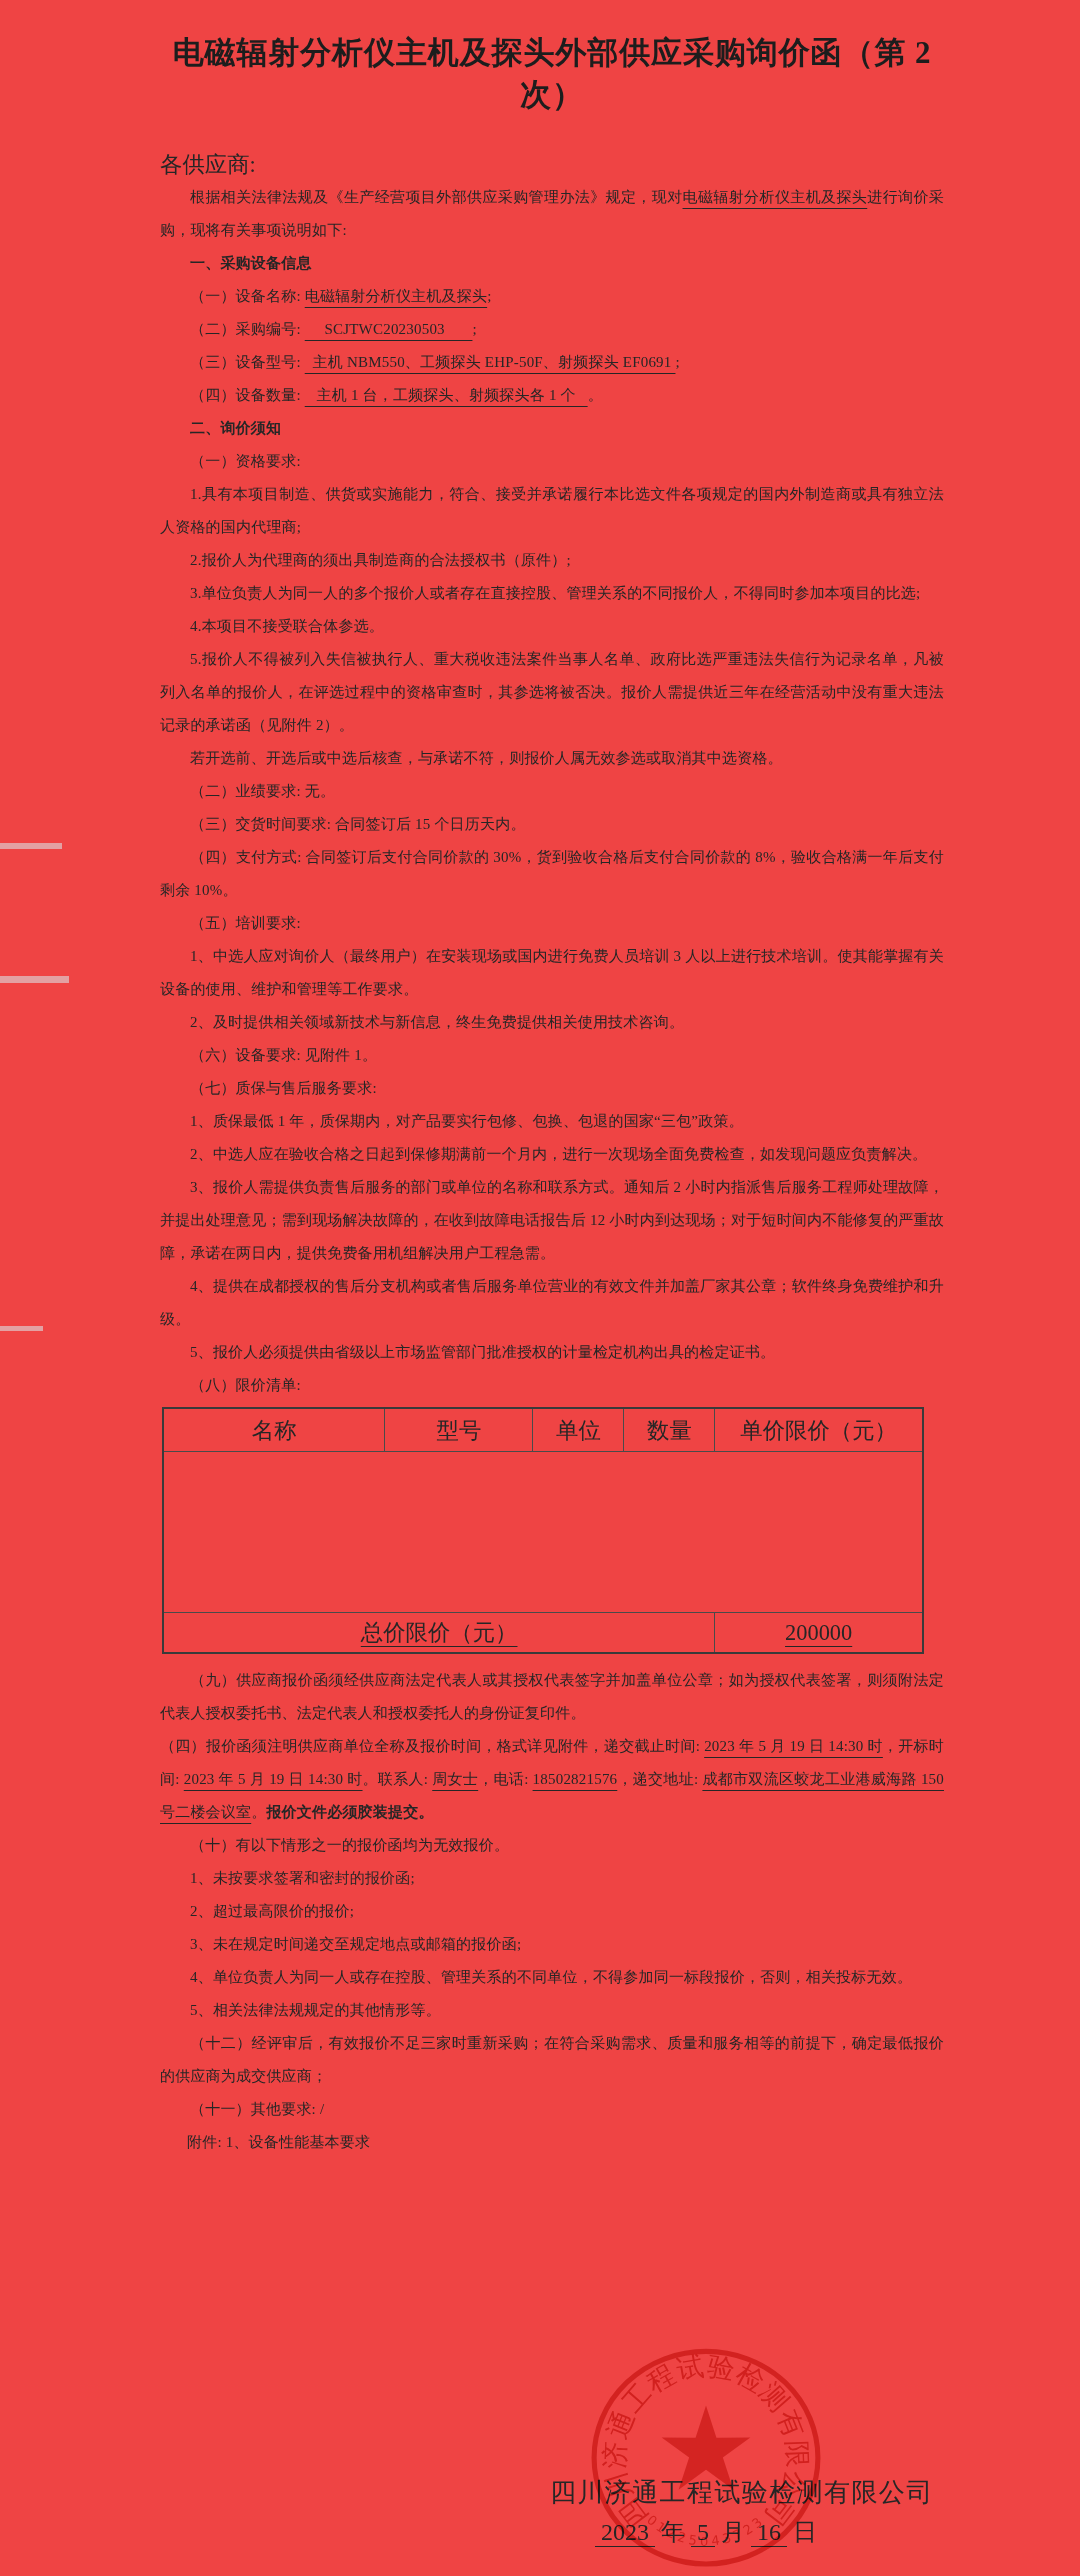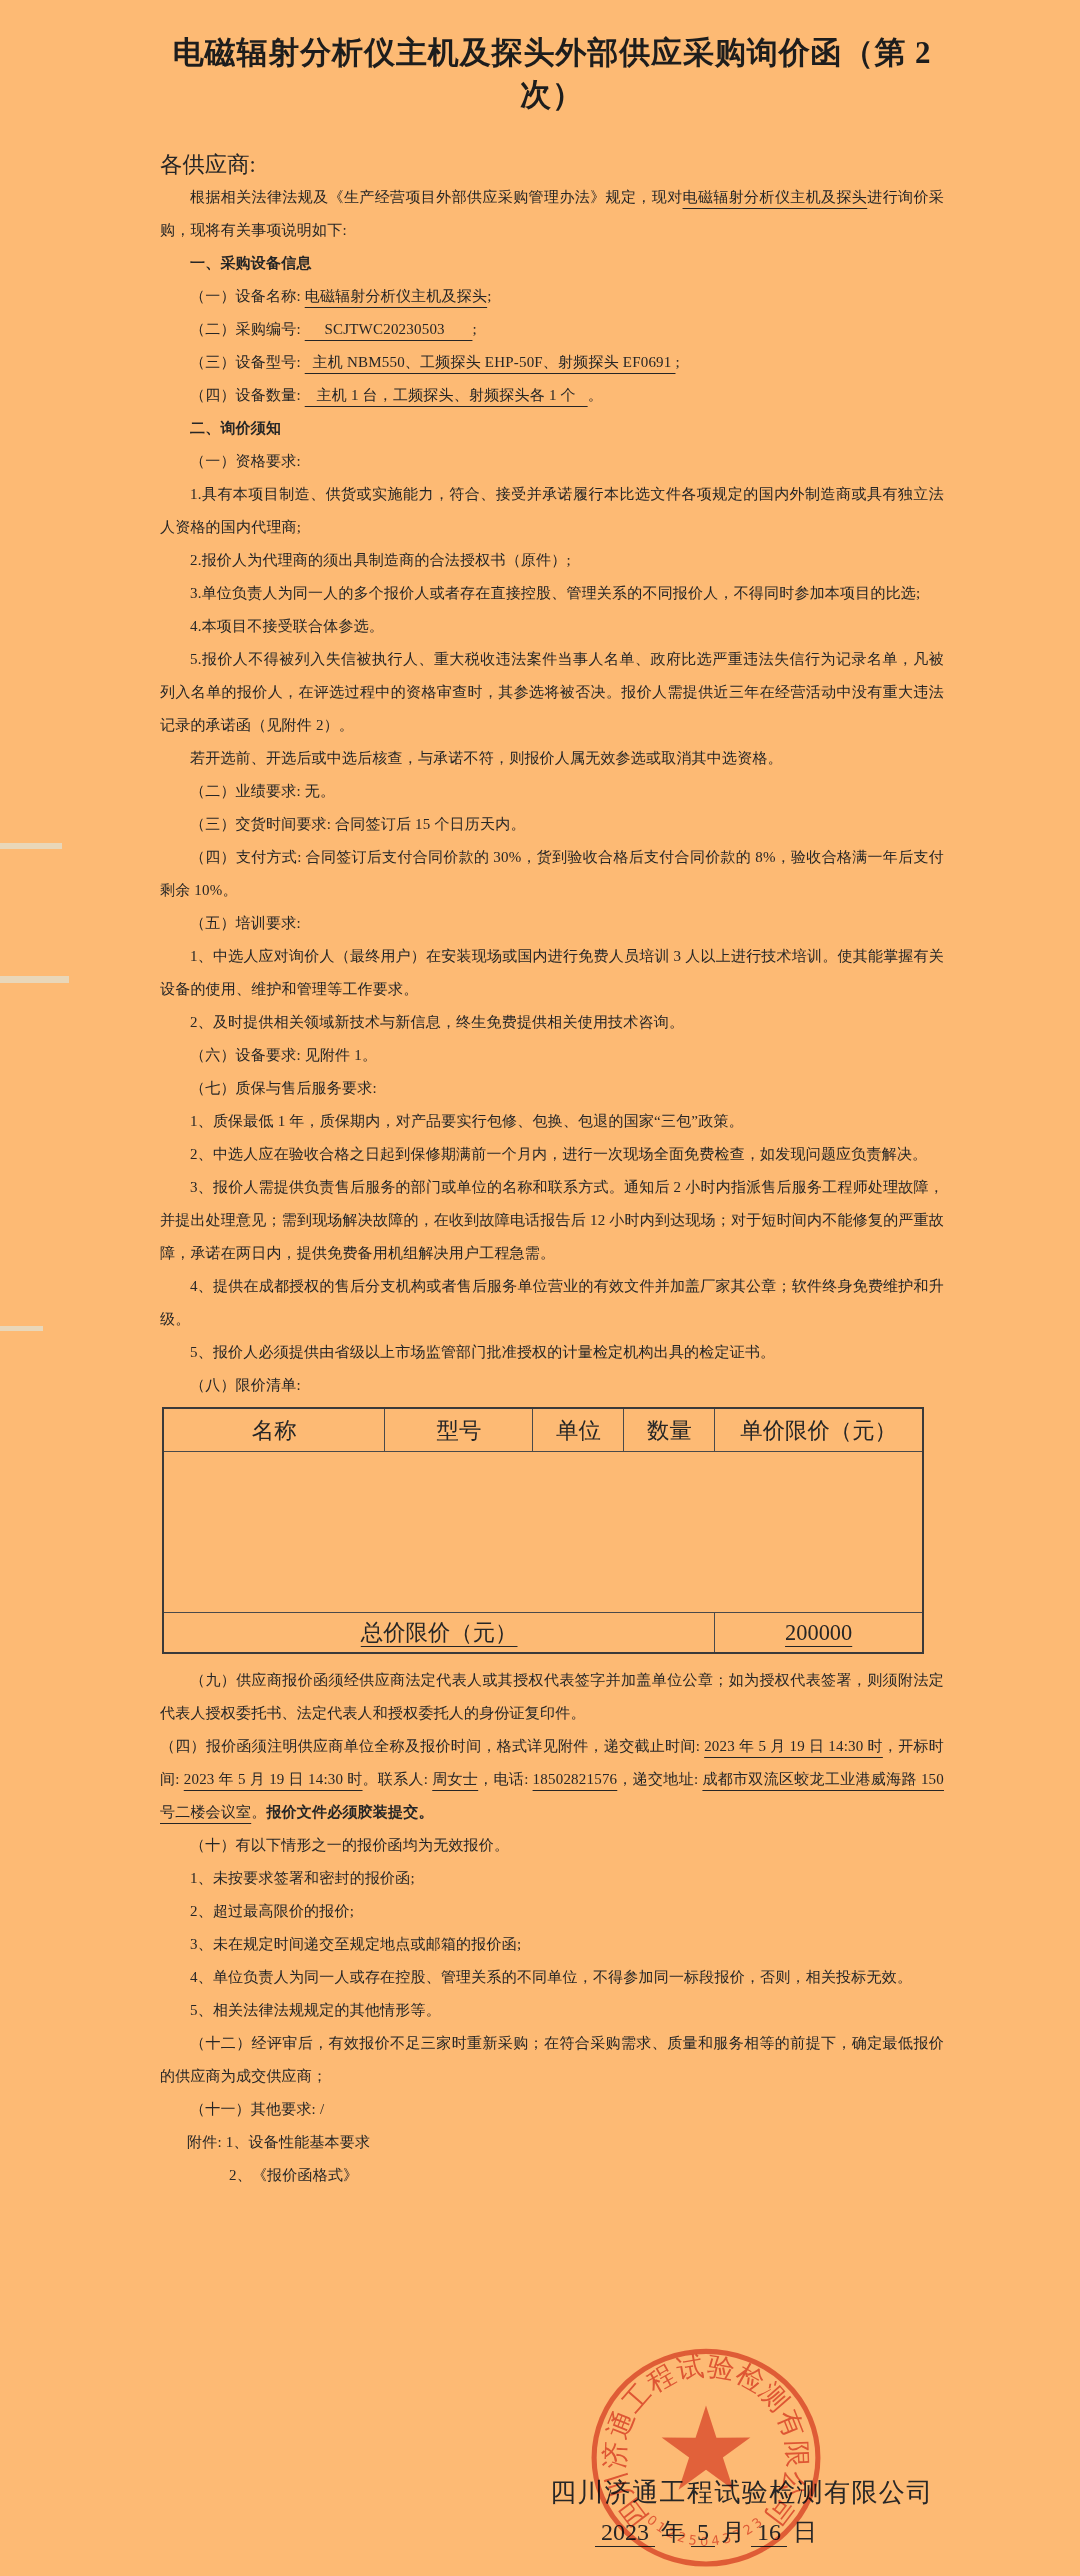--- a/index.html
+++ b/index.html
@@ -1,20 +1,20 @@
 <!DOCTYPE html>
 <html lang="zh" style="font-size:15px"><head>
 <meta charset="utf-8">
 <style>
   html,body{margin:0;padding:0;background:#e8e8e8;}
   .page{
     position:relative;
     width:1081px;height:2576px;
     margin:0 auto;
-    background:#fdba74;
+    background:#ef4444;
     overflow:hidden;
     font-family:"Liberation Serif","DejaVu Serif",serif;
     color:#262626;
   }
   .content{
     position:absolute;
     left:160px;top:18.7px;
     width:784px;
   }
   .doc-title{
@@ -175,21 +175,20 @@
         <p class="para flush"><span>（四）报价函须注明供应商单位全称及报价时间，格式详见附件，递交截止时间: </span><span class="ul">2023 年 5 月 19 日 14:30 时</span><span>，开标时间: </span><span class="ul">2023 年 5 月 19 日 14:30 时</span><span>。联系人: </span><span class="ul">周女士</span><span>，电话: </span><span class="ul">18502821576</span><span>，递交地址: </span><span class="ul">成都市双流区蛟龙工业港威海路 150 号二楼会议室</span><span>。</span><span class="bold">报价文件必须胶装提交。</span></p>
         <p class="para ind"><span>（十）有以下情形之一的报价函均为无效报价。</span></p>
         <p class="para ind"><span>1、未按要求签署和密封的报价函;</span></p>
         <p class="para ind"><span>2、超过最高限价的报价;</span></p>
         <p class="para ind"><span>3、未在规定时间递交至规定地点或邮箱的报价函;</span></p>
         <p class="para ind"><span>4、单位负责人为同一人或存在控股、管理关系的不同单位，不得参加同一标段报价，否则，相关投标无效。</span></p>
         <p class="para ind"><span>5、相关法律法规规定的其他情形等。</span></p>
         <p class="para ind"><span>（十二）经评审后，有效报价不足三家时重新采购；在符合采购需求、质量和服务相等的前提下，确定最低报价的供应商为成交供应商；</span></p>
         <p class="para ind"><span>（十一）其他要求: /</span></p>
         <p class="para att1"><span>附件: 1、设备性能基本要求</span></p>
-        <p class="para att2"><span>2、《报价函格式》</span></p>
       </div>
 
   </div>
 
   <div class="sig-company">四川济通工程试验检测有限公司</div>
   <div class="sig-date"><span class="ul">&nbsp;2023&nbsp;</span><span> 年 </span><span class="ul">&nbsp;5&nbsp;</span><span> 月 </span><span class="ul">&nbsp;16&nbsp;</span><span> 日</span></div>
 
   <svg class="stamp" width="250" height="235" viewBox="0 0 268 252">
     <g opacity="0.82">
       <ellipse cx="134" cy="124" rx="120" ry="114" fill="none" stroke="#d5463c" stroke-width="5.5" opacity="0.85"></ellipse>

